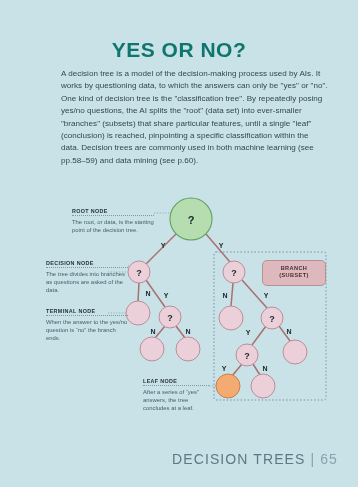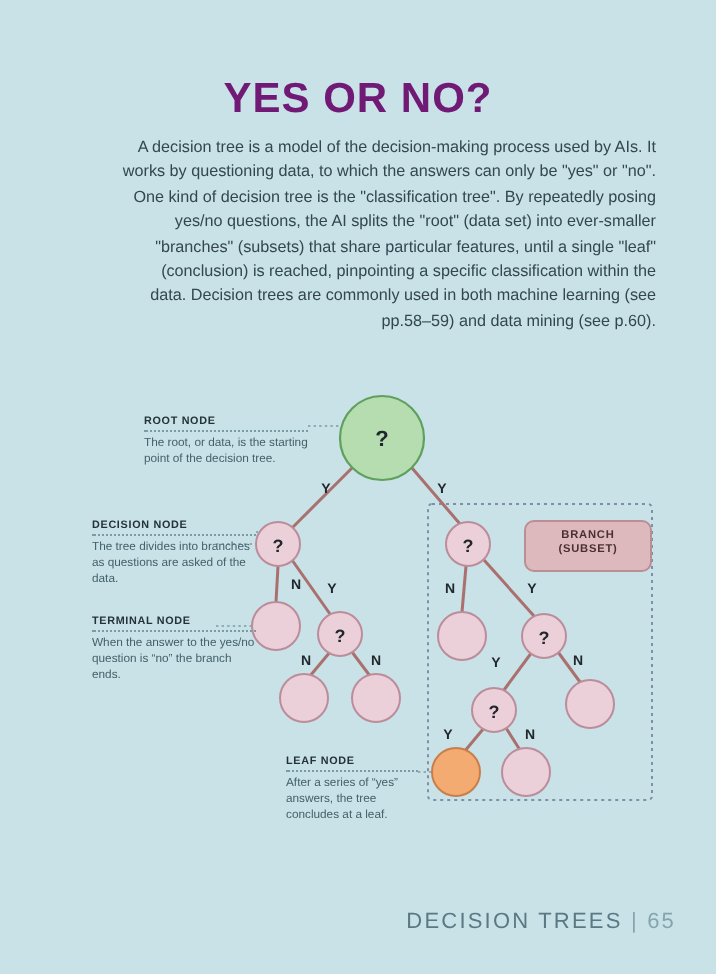--- a/index.html
+++ b/index.html
@@ -15,26 +15,26 @@
     position:absolute;inset:0;
     background:#c8e2e8;
   }
   .page-title{
     position:absolute;
     left:0;right:0;top:38px;
     text-align:center;
     font-size:21px;
     letter-spacing:0.5px;
     font-weight:700;
-    color:#701a75;
+    color:#0f766e;
   }
   .intro{
     position:absolute;
     left:42px;right:30px;top:68px;
-    text-align:right;
+    text-align:left;
     font-size:8.1px;
     line-height:12.4px;
     color:#34474f;
     margin-left:19px;
   }
 
   
   .diagram{
     position:absolute;
     left:0;top:190px;
@@ -85,21 +85,21 @@
     font-size:5.6px;
     font-weight:700;
     letter-spacing:0.4px;
     line-height:7.4px;
     color:#4a2f33;
   }
 
   .footer{
     position:absolute;
     right:20px;bottom:20px;
-    font-size:11px;
+    font-size:14px;
     letter-spacing:1.1px;
     color:#5c7883;
   }
   .footer .pg{color:#87a3ad;}
 
   .edge{stroke:#a9706e;stroke-width:1.5;fill:none;}
   .node-pink{fill:#ecd0d9;stroke:#bb8d9a;stroke-width:1;}
   .node-green{fill:#b5ddb0;stroke:#5fa05c;stroke-width:1.1;}
   .node-orange{fill:#f3ab72;stroke:#c97e49;stroke-width:1;}
   .qmark{font-family:"Liberation Sans",sans-serif;font-size:11px;font-weight:700;fill:#21272b;text-anchor:middle;dominant-baseline:central;}

